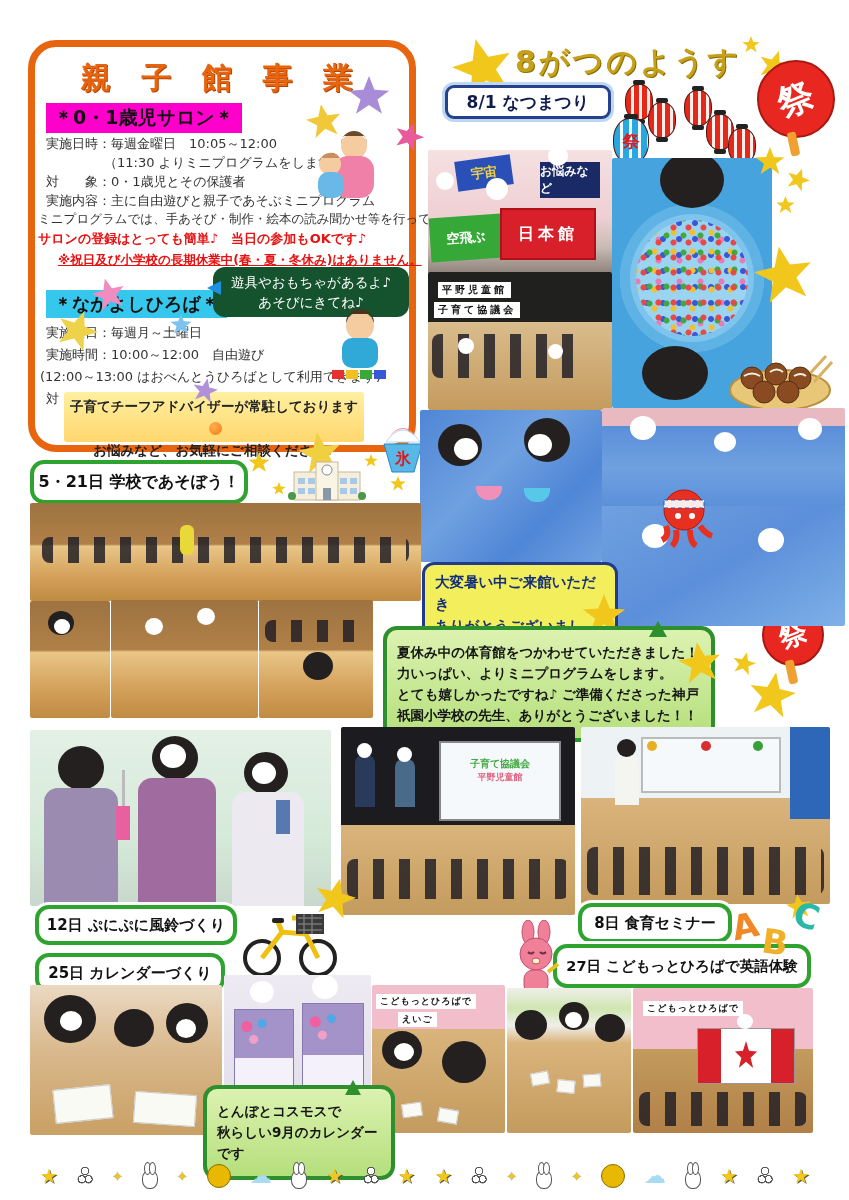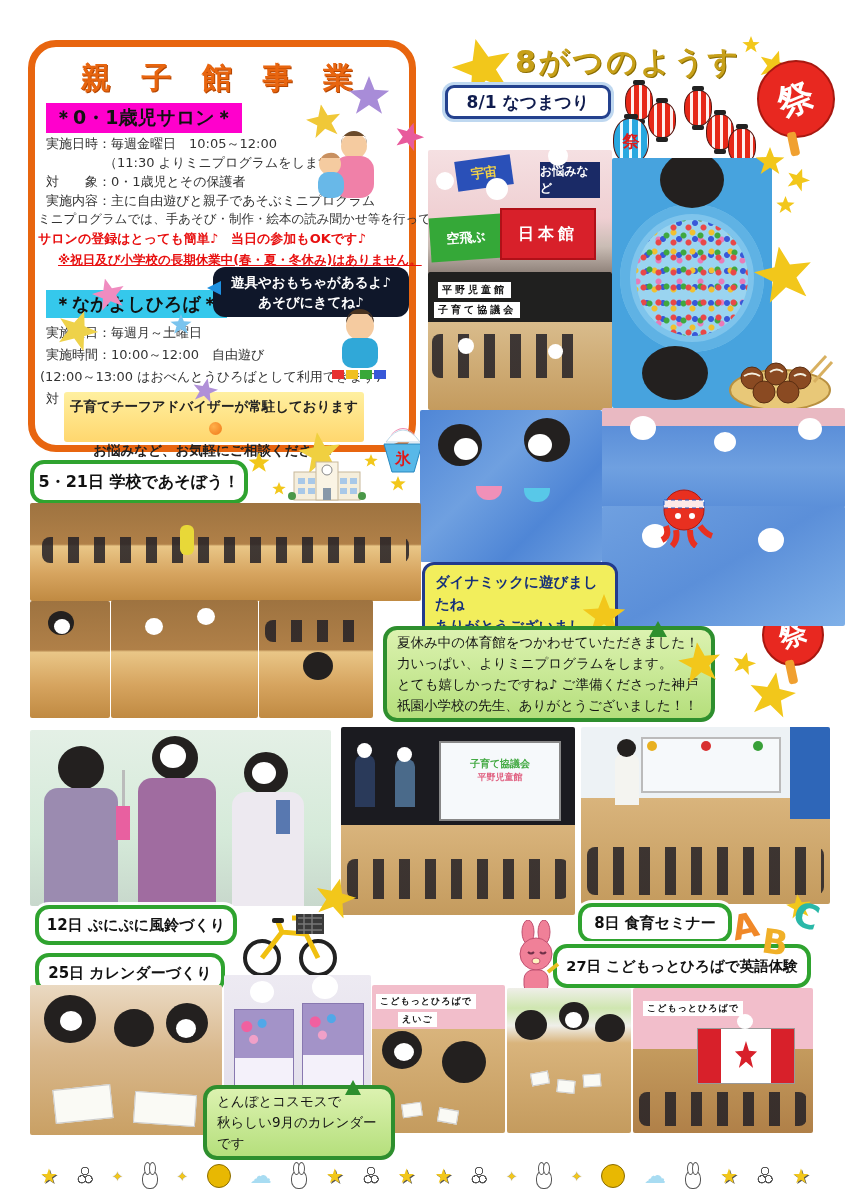--- a/index.html
+++ b/index.html
@@ -17,25 +17,25 @@
 .tline{position:absolute;font-size:13px;color:#333;white-space:nowrap}
 .tred{color:#E81010;font-weight:bold}
 .tnote{color:#E81010;font-weight:bold;text-decoration:underline;font-size:12.5px}
 .advbox{position:absolute;left:64px;top:392px;width:300px;height:50px;background:linear-gradient(180deg,#FFF0A0,#FFD76E);text-align:center;font-weight:bold;color:#222;font-size:13.5px;line-height:22px;padding-top:3px;border-radius:3px}
 .smiley{display:inline-block;width:13px;height:13px;border-radius:50%;background:radial-gradient(circle at 35% 35%,#FFB04A,#F07818);vertical-align:-2px;margin-left:2px}
 .bear{display:inline-block;width:12px;height:11px;border-radius:50% 50% 45% 45%;background:#8A5A2A;position:relative;vertical-align:-1px;margin-left:2px}
 .bear::before,.bear::after{content:"";position:absolute;top:-3px;width:5px;height:5px;border-radius:50%;background:#8A5A2A}
 .bear::before{left:-1px}.bear::after{right:-1px}
 
 
-.bubble-blue{position:absolute;left:213px;top:267px;width:196px;background:#0f172a;border-radius:12px;color:#fff;font-weight:bold;font-size:13.5px;text-align:center;line-height:20px;padding:5px 6px}
+.bubble-blue{position:absolute;left:213px;top:267px;width:196px;background:#14532d;border-radius:12px;color:#fff;font-weight:normal;font-size:13.5px;text-align:center;line-height:20px;padding:5px 6px}
 .bubble-blue::before{content:"";position:absolute;left:-13px;top:14px;border:7px solid transparent;border-right:14px solid #1E90E0}
 .bubble-yellow{position:absolute;left:422px;top:562px;width:196px;background:#F2EE5C;border:3px solid #223A8C;border-radius:12px;color:#16307A;font-weight:bold;font-size:14.5px;line-height:22px;padding:6px 10px}
 .bubble-yellow::after{content:"";position:absolute;left:-16px;bottom:6px;border:8px solid transparent;border-right:15px solid #223A8C}
-.bubble-green{position:absolute;background:linear-gradient(180deg,#DCF2B0,#B5DF7C);border:4px solid #2E8F2E;border-radius:14px;color:#151515;font-weight:normal;padding:2px 10px}
+.bubble-green{position:absolute;background:linear-gradient(180deg,#DCF2B0,#B5DF7C);border:4px solid #2E8F2E;border-radius:14px;color:#151515;font-weight:bold;padding:12px 10px}
 .bg-gym{left:383px;top:626px;width:332px;font-size:13.5px;line-height:21px}
 .bg-gym::before{content:"";position:absolute;top:-18px;right:44px;border:9px solid transparent;border-bottom:16px solid #2E8F2E}
 .bg-cal{left:203px;top:1085px;width:192px;font-size:13.5px;line-height:21px}
 .bg-cal::before{content:"";position:absolute;top:-17px;right:30px;border:8px solid transparent;border-bottom:15px solid #2E8F2E}
 
 
 .glabel{position:absolute;background:#fff;border:4px solid #2FA32F;border-radius:14px;display:flex;align-items:center;justify-content:center;font-weight:bold;font-size:16px;color:#111;box-shadow:0 0 0 3px rgba(255,255,255,.95);white-space:nowrap}
 
 
 .atitle{position:absolute;left:515px;top:42px;font-size:30px;font-weight:bold;color:#C7A019;letter-spacing:3px;text-shadow:1px 1px 0 #8a6c00;white-space:nowrap}
@@ -301,21 +301,21 @@
   <div class="ph ph-gym" style="left:111px;top:600px;width:147px;height:118px">
     <div class="face" style="left:34px;top:18px;width:18px;height:17px"></div>
     <div class="face" style="left:86px;top:8px;width:18px;height:17px"></div>
   </div>
   <div class="ph ph-gym" style="left:259px;top:600px;width:114px;height:118px">
     <div class="crowd" style="left:6px;top:20px;right:6px;height:22px"></div>
     <div class="hair" style="left:44px;top:52px;width:30px;height:28px"></div>
   </div>
 
   <div class="bubble-yellow">
-    <div>ダイナミックに遊びましたね</div>
+    <div>大変暑い中ご来館いただき</div>
     <div>ありがとうございました！</div>
   </div>
   <div class="star" style="left:582px;top:594px;width:44px;height:44px;background:#F2C71B"></div>
   <div class="bubble-green bg-gym">
     <div>夏休み中の体育館をつかわせていただきました！</div>
     <div>力いっぱい、よりミニプログラムをします。</div>
     <div>とても嬉しかったですね♪ ご準備くださった神戸</div>
     <div>祇園小学校の先生、ありがとうございました！！</div>
   </div>
   <div class="star" style="left:678px;top:642px;width:44px;height:44px;background:#F2C71B;transform:rotate(-8deg)"></div>

